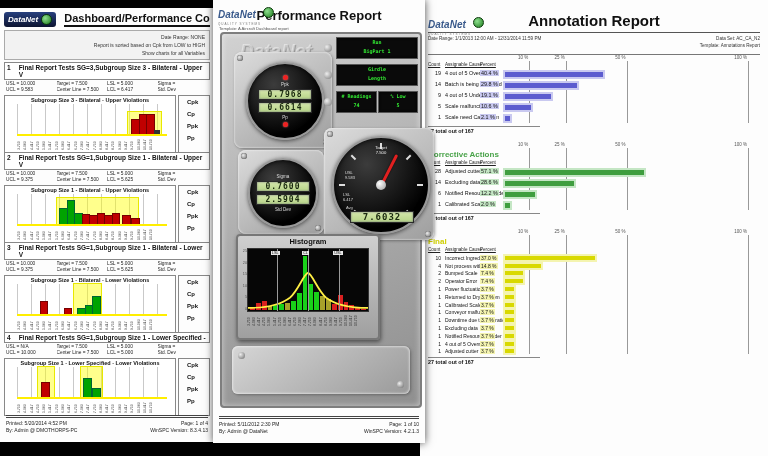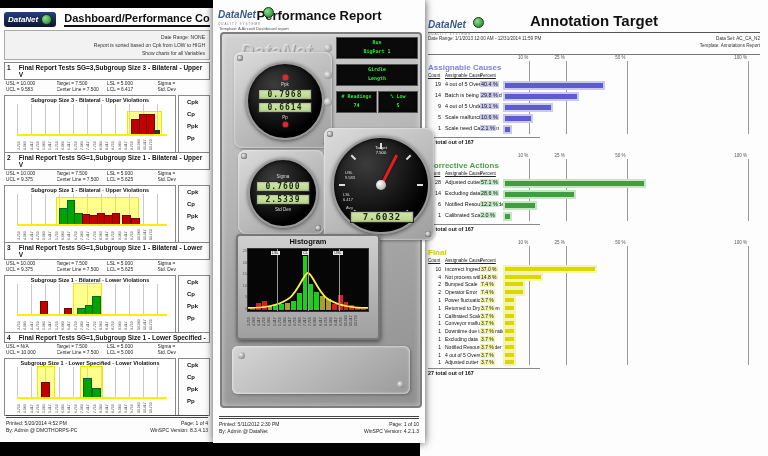--- a/index.html
+++ b/index.html
@@ -415,21 +415,21 @@
     </div>
     <div class="disp d3b">
       <div>% Low</div>
       <div>5</div>
     </div>
 
     <div class="plate p-sigma"></div>
     <div class="gauge g-sigma">
       <div class="glabel">Sigma</div>
       <div class="lcd">0.7600</div>
-      <div class="lcd">2.5339</div>
+      <div class="lcd">2.5904</div>
       <div class="glabel">Std Dev</div>
     </div>
 
     <div class="plate p-big"></div>
     <div class="gauge g-big">
       <span class="tick" style="transform:rotate(-135deg)"></span>
       <span class="tick" style="transform:rotate(-90deg)"></span>
       <span class="tick" style="transform:rotate(-45deg)"></span>
       <span class="tick" style="transform:rotate(0deg)"></span>
       <span class="tick" style="transform:rotate(45deg)"></span>
@@ -517,38 +517,37 @@
   </div>
 </div>
 
 <div class="page page-right">
   <div class="rheader">
     <div class="rlogo mlogo" style="position:absolute;">
       <span class="mlogo-text">DataNet</span>
       <span class="orb"></span>
       <div class="mlogo-sub">QUALITY SYSTEMS</div>
     </div>
-    <div class="rtitle-main">Annotation Target</div>
+    <div class="rtitle-main">Annotation Report</div>
   </div>
   <div class="rmeta">
     <div>Date Range: 1/1/2013 12:00 AM - 12/31/2014 11:59 PM</div>
     <div class="rmeta-right">
       <div>Data Set: AC_CA_N2</div>
       <div>Template: Annotations Report</div>
     </div>
   </div>
   <div>
       <div class="rgroup" data-color="blue">
     <div class="raxis">
           <span class="raxis-lbl" style="left: 70.3px;">10 %</span>
           <span class="raxis-lbl" style="left: 106.75px;">25 %</span>
           <span class="raxis-lbl" style="left: 167.5px;">50 %</span>
           <span class="raxis-lbl" style="left: 289px;">100 %</span>
         </div>
-    <div class="rtitle">Assignable Causes</div>
     <div class="rcolheads">
       <span class="rch-count">Count</span>
       <span class="rch-cause">Assignable Cause</span>
       <span class="rch-pct">Percent</span>
     </div>
     <div class="rrows">
           <div class="rrow">
     <span class="rcount">19</span>
     <span class="rlabel">4 out of 5 Overweight</span>
     <span class="rpct">40.4 %</span>

